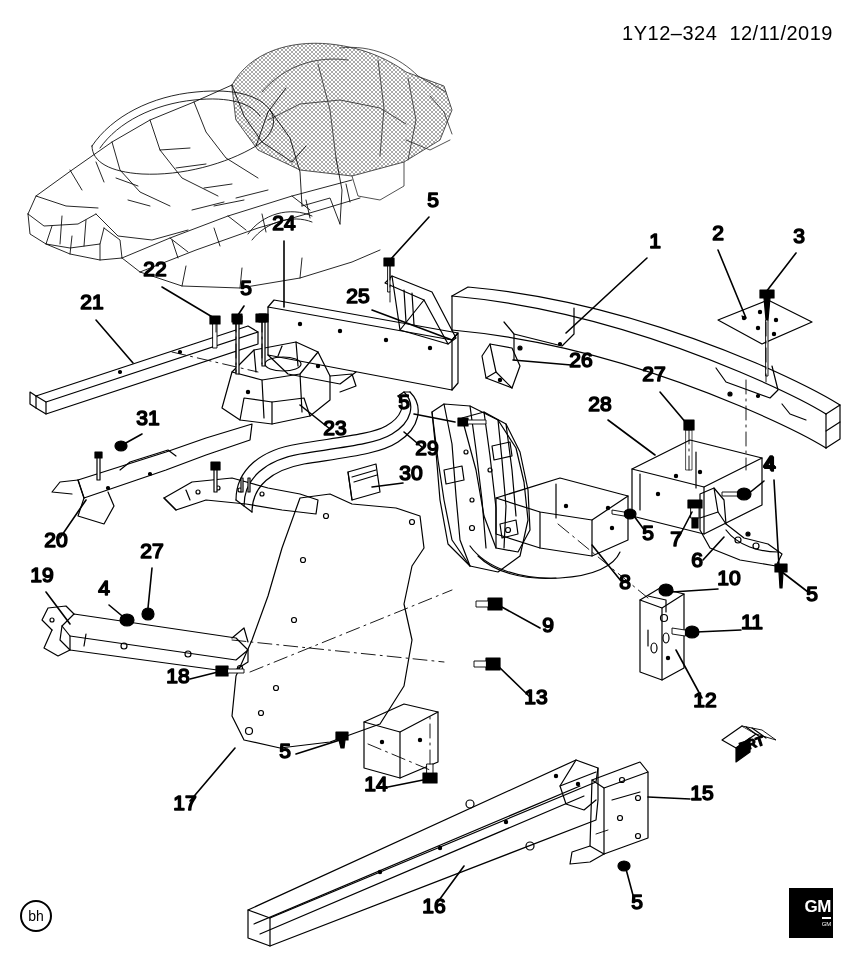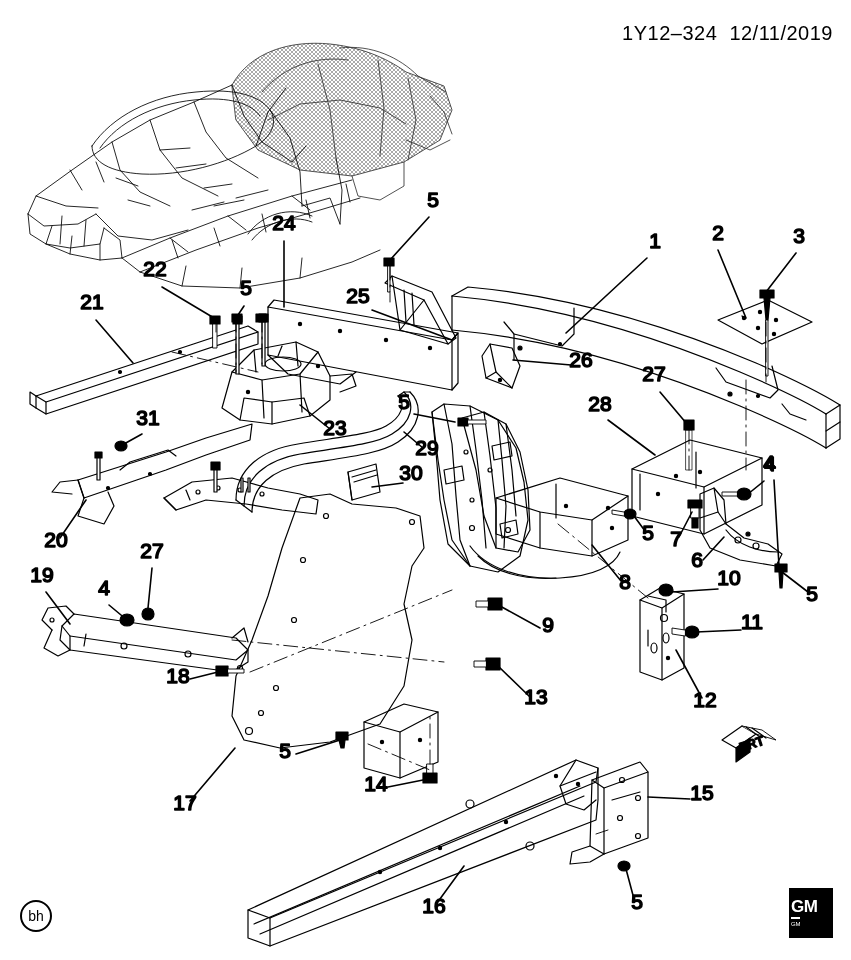--- a/index.html
+++ b/index.html
@@ -2,21 +2,21 @@
 <html><head>
 <meta charset="utf-8">
 <style>
   html,body{margin:0;padding:0;background:#ffffff;}
   body{width:851px;height:960px;overflow:hidden;
        font-family:"Liberation Sans",sans-serif;color:#000;}
   #sheet{position:relative;width:851px;height:960px;background:#fff;}
   #art{position:absolute;inset:0;}
   .hdr{position:absolute;right:18px;top:22px;font-size:20px;letter-spacing:.5px;white-space:nowrap;}
   .gm{position:absolute;right:18px;bottom:22px;width:40px;height:46px;
-      background:#000;display:flex;flex-direction:column;align-items:flex-start;
+      background:#000;display:flex;flex-direction:column;align-items:flex-end;
       justify-content:center;border:2px solid #000;}
   .gm b{color:#fff;font-size:17px;line-height:17px;letter-spacing:-.5px;font-weight:700;}
   .gm i{color:#fff;font-size:6px;line-height:8px;font-style:normal;letter-spacing:-.2px;
         background:#000;border-top:2px solid #fff;margin-top:2px;padding-top:1px;}
   .bh{position:absolute;left:20px;bottom:28px;width:28px;height:28px;border:2px solid #000;
       border-radius:50%;display:flex;align-items:center;justify-content:center;
       font-size:14px;line-height:14px;margin-top:6px;}
   svg text{font-family:"Liberation Sans",sans-serif;}
 </style>
 </head>

